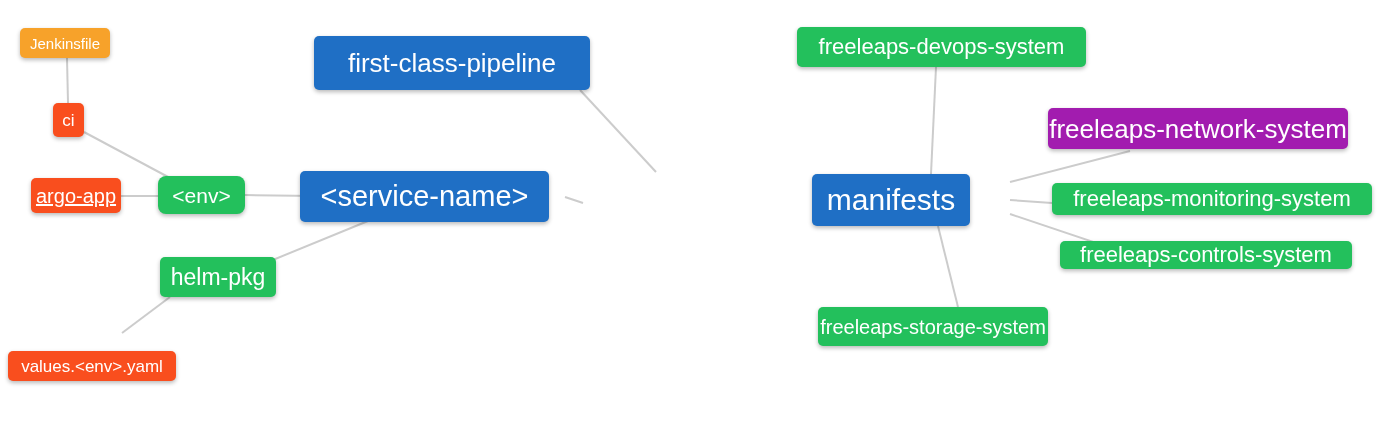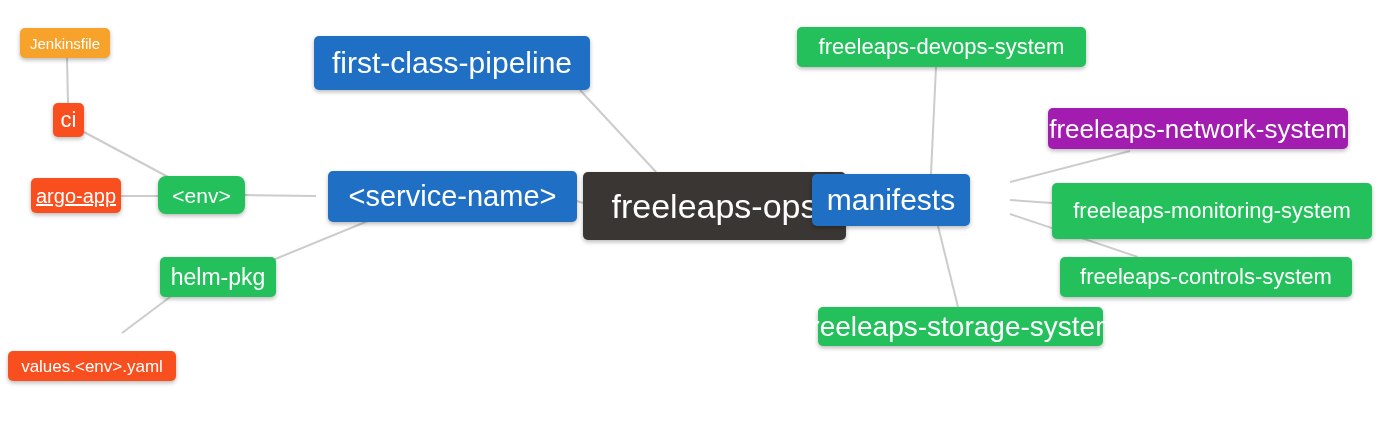--- a/index.html
+++ b/index.html
@@ -54,41 +54,40 @@
     <line stroke-width="2" x1="846" y1="205" x2="852" y2="201" stroke="#CCCCCC"></line>
     <line stroke-width="2" x1="931" y1="174" x2="936" y2="67" stroke="#CCCCCC"></line>
     <line stroke-width="2" x1="1010" y1="182" x2="1130" y2="151" stroke="#CCCCCC"></line>
     <line stroke-width="2" x1="1010" y1="200" x2="1052" y2="203" stroke="#CCCCCC"></line>
     <line stroke-width="2" x1="1010" y1="214" x2="1138" y2="257" stroke="#CCCCCC"></line>
     <line stroke-width="2" x1="938" y1="226" x2="958" y2="307" stroke="#CCCCCC"></line>
   </svg>
 
   <div class="node" style="left: 20px; top: 28px; width: 90px; height: 30px; font-size: 15px; background: rgb(247, 162, 42);">Jenkinsfile</div>
 
-  <div class="node" style="left: 53px; top: 103px; width: 31px; height: 34px; font-size: 22px; background: rgb(249, 78, 30);">ci</div>
+  <div class="node" style="left: 53px; top: 103px; width: 31px; height: 34px; font-size: 17px; background: rgb(249, 78, 30);">ci</div>
 
   <div class="node" style="left: 31px; top: 178px; width: 90px; height: 35px; font-size: 20px; background: rgb(249, 78, 30); text-decoration: underline;">argo-app</div>
 
   <div class="node" style="left: 158px; top: 176px; width: 87px; height: 38px; font-size: 21px; background: rgb(35, 192, 92); border-radius: 8px;">&lt;env&gt;</div>
 
   <div class="node" style="left: 147px; top: 257px; width: 116px; height: 40px; font-size: 23px; background: rgb(35, 192, 92); margin-left: 13px;">helm-pkg</div>
 
   <div class="node" style="left: 8px; top: 351px; width: 168px; height: 30px; font-size: 17px; background: rgb(249, 78, 30);">values.&lt;env&gt;.yaml</div>
 
-  <div class="node" style="left: 314px; top: 36px; width: 276px; height: 54px; font-size: 30px; background: rgb(31, 111, 197);">first-class-pipeline</div>
+  <div class="node" style="left: 314px; top: 36px; width: 276px; height: 54px; font-size: 26px; background: rgb(31, 111, 197);">first-class-pipeline</div>
 
-  <div class="node" style="left: 328px; top: 171px; width: 249px; height: 51px; font-size: 29px; background: rgb(31, 111, 197);">&lt;service-name&gt;</div>
+  <div class="node" style="left: 300px; top: 171px; width: 249px; height: 51px; font-size: 29px; background: rgb(31, 111, 197);">&lt;service-name&gt;</div>
 
-  <div class="node" style="left: 583px; top: 172px; width: 263px; height: 68px; font-size: 34px; background: rgb(58, 54, 51);">freeleaps-ops</div>
 
   <div class="node" style="left: 812px; top: 174px; width: 158px; height: 52px; font-size: 30px; background: rgb(31, 111, 197);">manifests</div>
 
   <div class="node" style="left: 797px; top: 27px; width: 289px; height: 40px; font-size: 22px; background: rgb(35, 192, 92);">freeleaps-devops-system</div>
 
   <div class="node" style="left: 1048px; top: 108px; width: 300px; height: 41px; font-size: 26px; background: #a21caf;">freeleaps-network-system</div>
 
-  <div class="node" style="left: 1052px; top: 183px; width: 320px; height: 56px; font-size: 22px; background: rgb(35, 192, 92);">freeleaps-monitoring-system</div>
+  <div class="node" style="left: 1052px; top: 183px; width: 320px; height: 32px; font-size: 22px; background: rgb(35, 192, 92);">freeleaps-monitoring-system</div>
 
-  <div class="node" style="left: 1060px; top: 257px; width: 292px; height: 40px; font-size: 22px; background: rgb(35, 192, 92);">freeleaps-controls-system</div>
+  <div class="node" style="left: 1060px; top: 241px; width: 292px; height: 28px; font-size: 22px; background: rgb(35, 192, 92);">freeleaps-controls-system</div>
 
-  <div class="node" style="left: 818px; top: 307px; width: 285px; height: 39px; font-size: 28px; background: rgb(35, 192, 92);">freeleaps-storage-system</div>
+  <div class="node" style="left: 818px; top: 307px; width: 230px; height: 39px; font-size: 20px; background: rgb(35, 192, 92);">freeleaps-storage-system</div>
 
 </div>
 
 </body></html>

